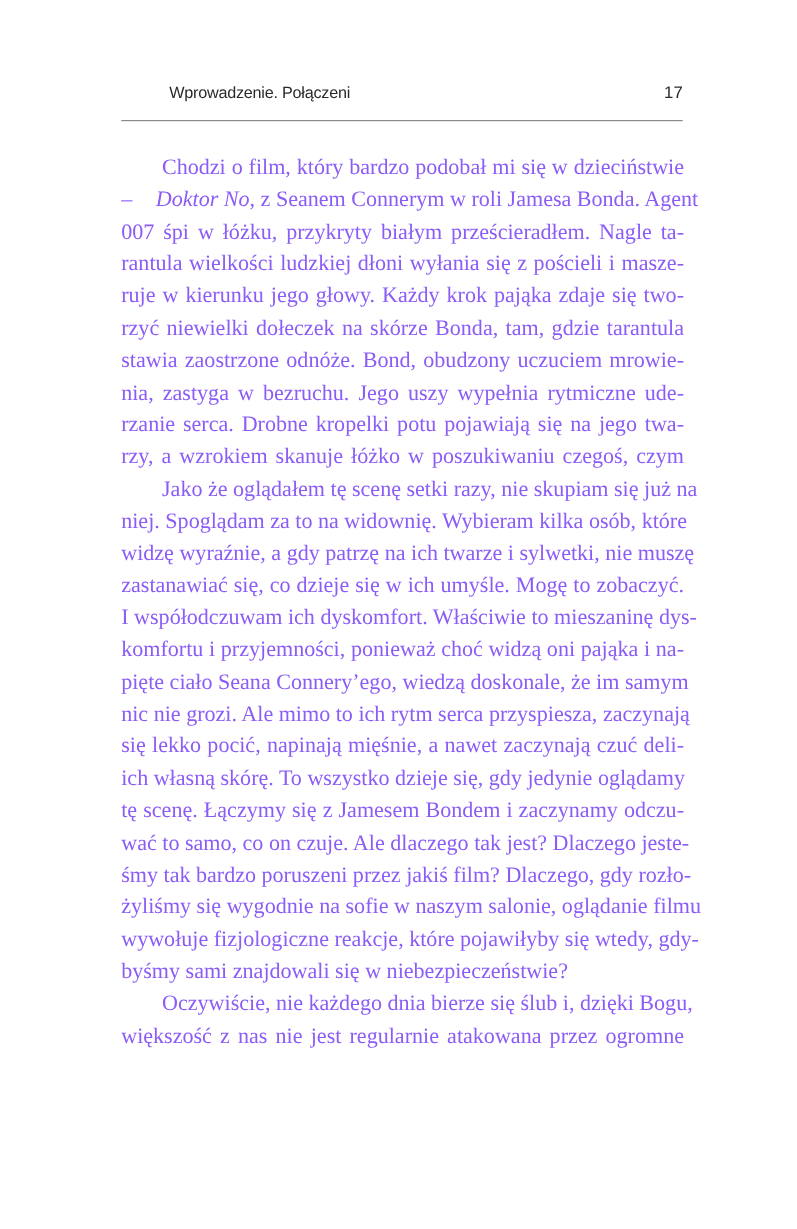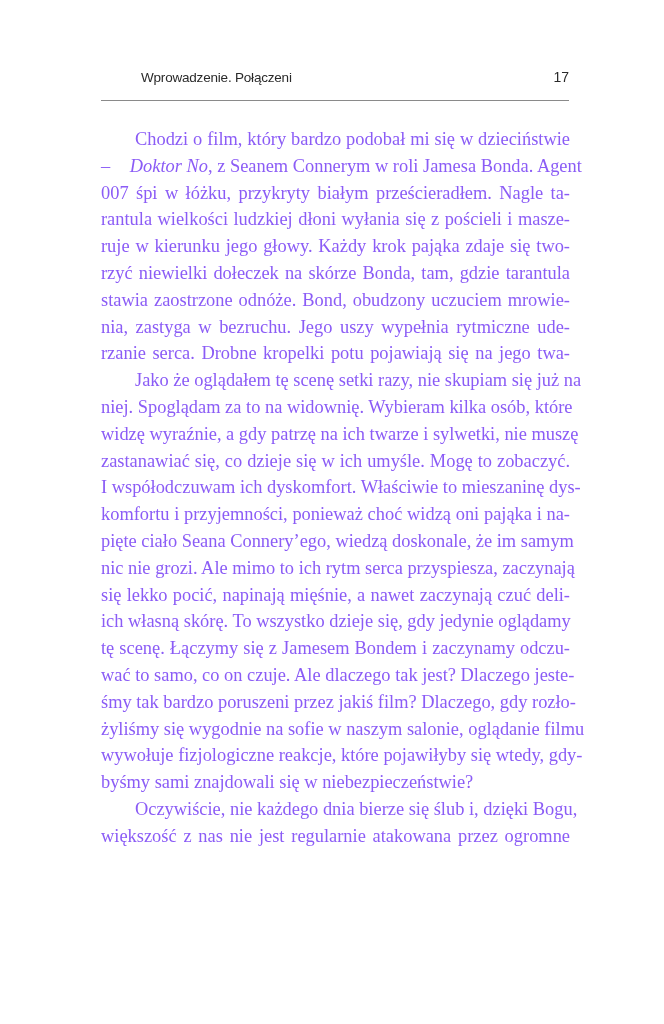--- a/index.html
+++ b/index.html
@@ -37,20 +37,21 @@
   <div class="body-text" id="body-text">
       <span class="line indent">Chodzi o film, który bardzo podobał mi się w dzieciństwie</span>
       <span class="line"><span>– </span><span class="em">Doktor No</span><span>, z Seanem Connerym w roli Jamesa Bonda. Agent</span></span>
       <span class="line">007 śpi w łóżku, przykryty białym prześcieradłem. Nagle ta-</span>
       <span class="line">rantula wielkości ludzkiej dłoni wyłania się z pościeli i masze-</span>
       <span class="line">ruje w kierunku jego głowy. Każdy krok pająka zdaje się two-</span>
       <span class="line">rzyć niewielki dołeczek na skórze Bonda, tam, gdzie tarantula</span>
       <span class="line">stawia zaostrzone odnóże. Bond, obudzony uczuciem mrowie-</span>
       <span class="line">nia, zastyga w bezruchu. Jego uszy wypełnia rytmiczne ude-</span>
       <span class="line">rzanie serca. Drobne kropelki potu pojawiają się na jego twa-</span>
+      <span class="line">rzy, a wzrokiem skanuje łóżko w poszukiwaniu czegoś, czym</span>
       <span class="line indent">Jako że oglądałem tę scenę setki razy, nie skupiam się już na</span>
       <span class="line">niej. Spoglądam za to na widownię. Wybieram kilka osób, które</span>
       <span class="line">widzę wyraźnie, a gdy patrzę na ich twarze i sylwetki, nie muszę</span>
       <span class="line">zastanawiać się, co dzieje się w ich umyśle. Mogę to zobaczyć.</span>
       <span class="line">I współodczuwam ich dyskomfort. Właściwie to mieszaninę dys-</span>
       <span class="line">komfortu i przyjemności, ponieważ choć widzą oni pająka i na-</span>
       <span class="line">pięte ciało Seana Connery’ego, wiedzą doskonale, że im samym</span>
       <span class="line">nic nie grozi. Ale mimo to ich rytm serca przyspiesza, zaczynają</span>
       <span class="line">się lekko pocić, napinają mięśnie, a nawet zaczynają czuć deli-</span>
       <span class="line">ich własną skórę. To wszystko dzieje się, gdy jedynie oglądamy</span>

